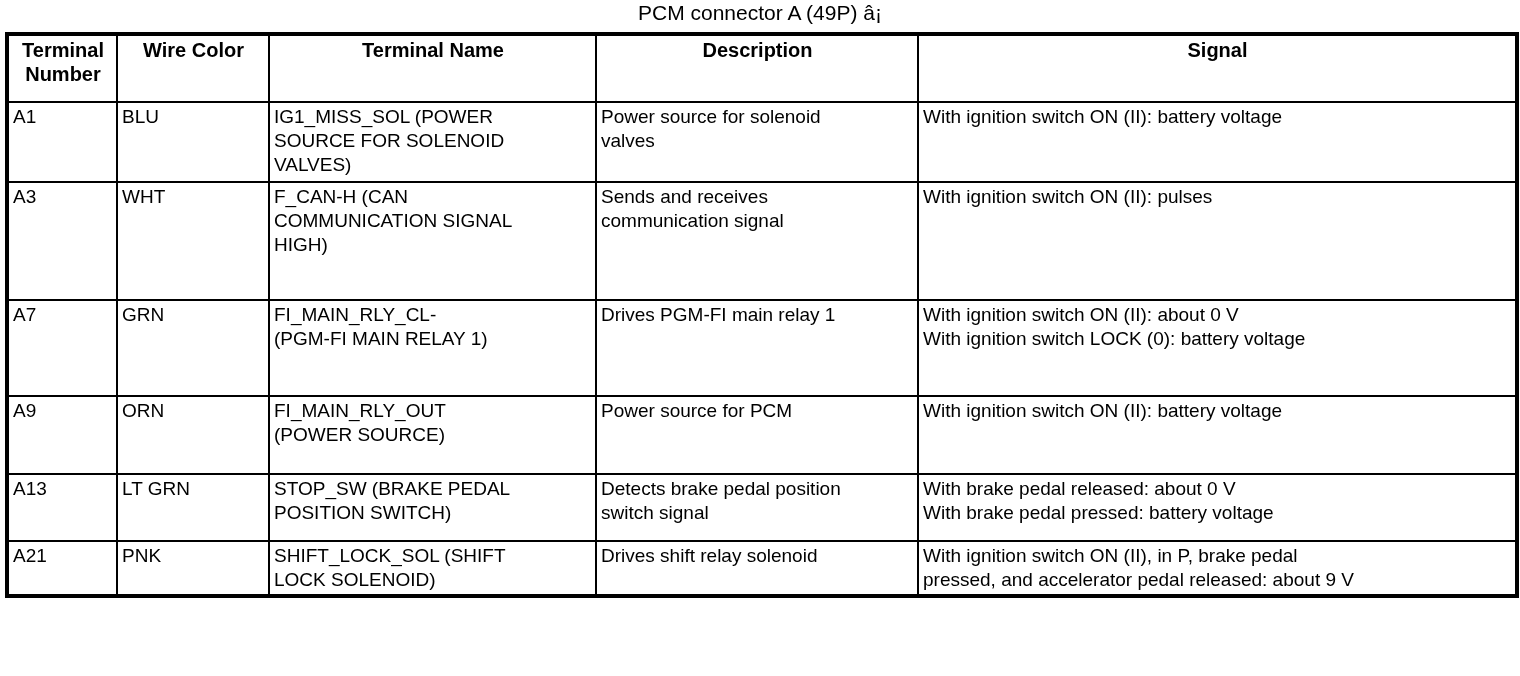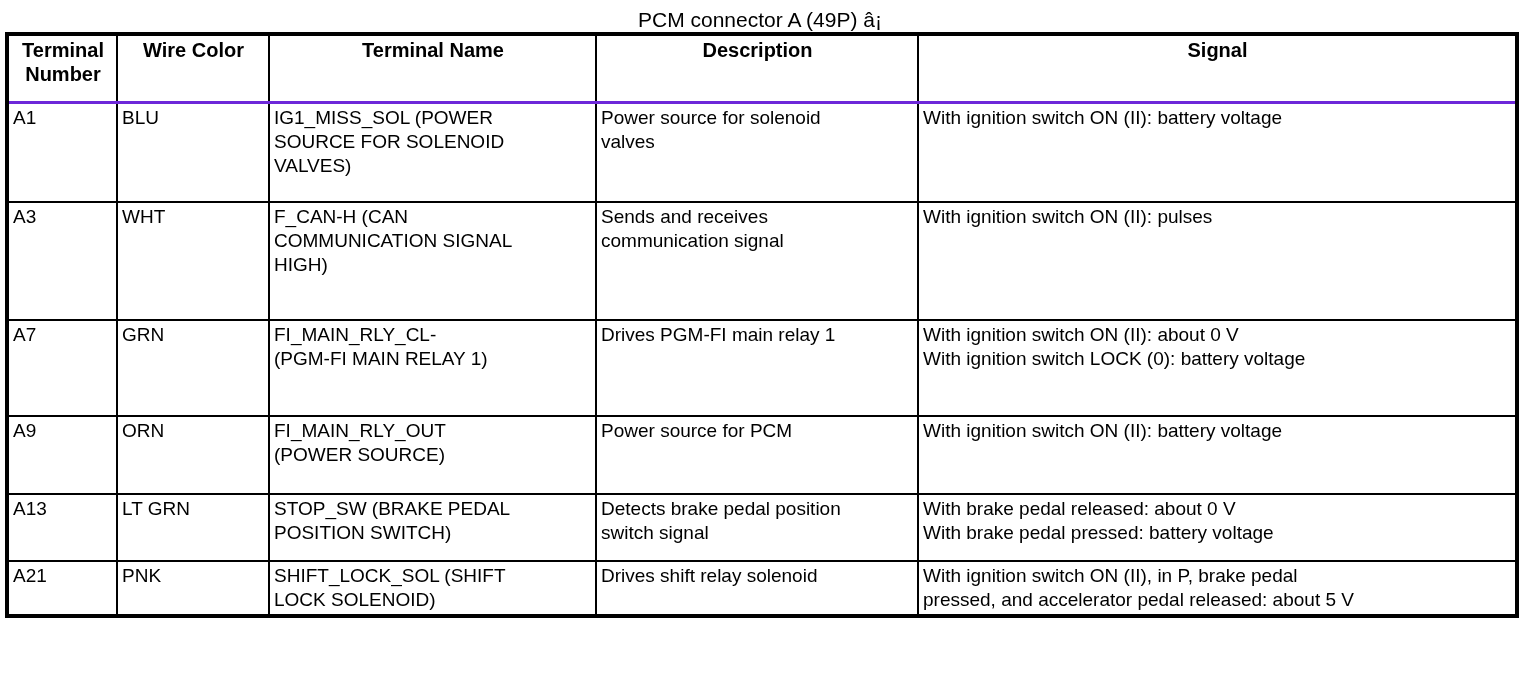--- a/index.html
+++ b/index.html
@@ -13,21 +13,21 @@
     width: 1520px;
     height: 676px;
     position: relative;
     overflow: hidden;
     background: #ffffff;
   }
   .title {
     text-align: center;
     font-size: 21px;
     line-height: 24px;
-    padding-top: 8px;
+    padding-top: 1px;
     height: 32px;
     box-sizing: border-box;
     white-space: pre;
   }
   table.pinout {
     border-collapse: collapse;
     table-layout: fixed;
     width: 1510px;
     margin-left: 5px;
     border: 4px solid #000000;
@@ -38,34 +38,34 @@
   col.c-description   { width: 322px; }
   col.c-signal        { width: 599px; }
   th, td {
     border: 2px solid #000000;
     vertical-align: top;
     padding: 2px 3px 0 4px;
     white-space: pre-line;
     overflow: hidden;
     box-sizing: border-box;
   }
-  thead tr { border-bottom: 3px solid #6d28d9; }
+  thead tr { border-bottom: 1px solid #6d28d9; }
   th {
     font-size: 20px;
     font-weight: bold;
     text-align: center;
     height: 68px;
     line-height: 24px;
   }
   td {
     font-size: 19px;
     line-height: 24px;
     text-align: left;
   }
-  tbody tr:nth-child(1) { height: 100px; margin-left: 8px; }
+  tbody tr:nth-child(1) { height: 80px; margin-left: 8px; }
   tbody tr:nth-child(2) { height: 118px; }
   tbody tr:nth-child(3) { height: 96px; }
   tbody tr:nth-child(4) { height: 78px; }
   tbody tr:nth-child(5) { height: 67px; }
   tbody tr:nth-child(6) { height: 55px; }
   tbody tr:nth-child(7) { height: 60px; }
 </style>
 </head>
 <body>
 
@@ -137,17 +137,17 @@
           <td>With brake pedal released: about 0 V
 With brake pedal pressed: battery voltage</td>
         </tr>
         <tr>
           <td>A21</td>
           <td>PNK</td>
           <td>SHIFT_LOCK_SOL (SHIFT
 LOCK SOLENOID)</td>
           <td>Drives shift relay solenoid</td>
           <td>With ignition switch ON (II), in P, brake pedal
-pressed, and accelerator pedal released: about 5 V</td>
+pressed, and accelerator pedal released: about 9 V</td>
         </tr>
       </tbody>
   </table>
 </div>
 
 </body></html>

